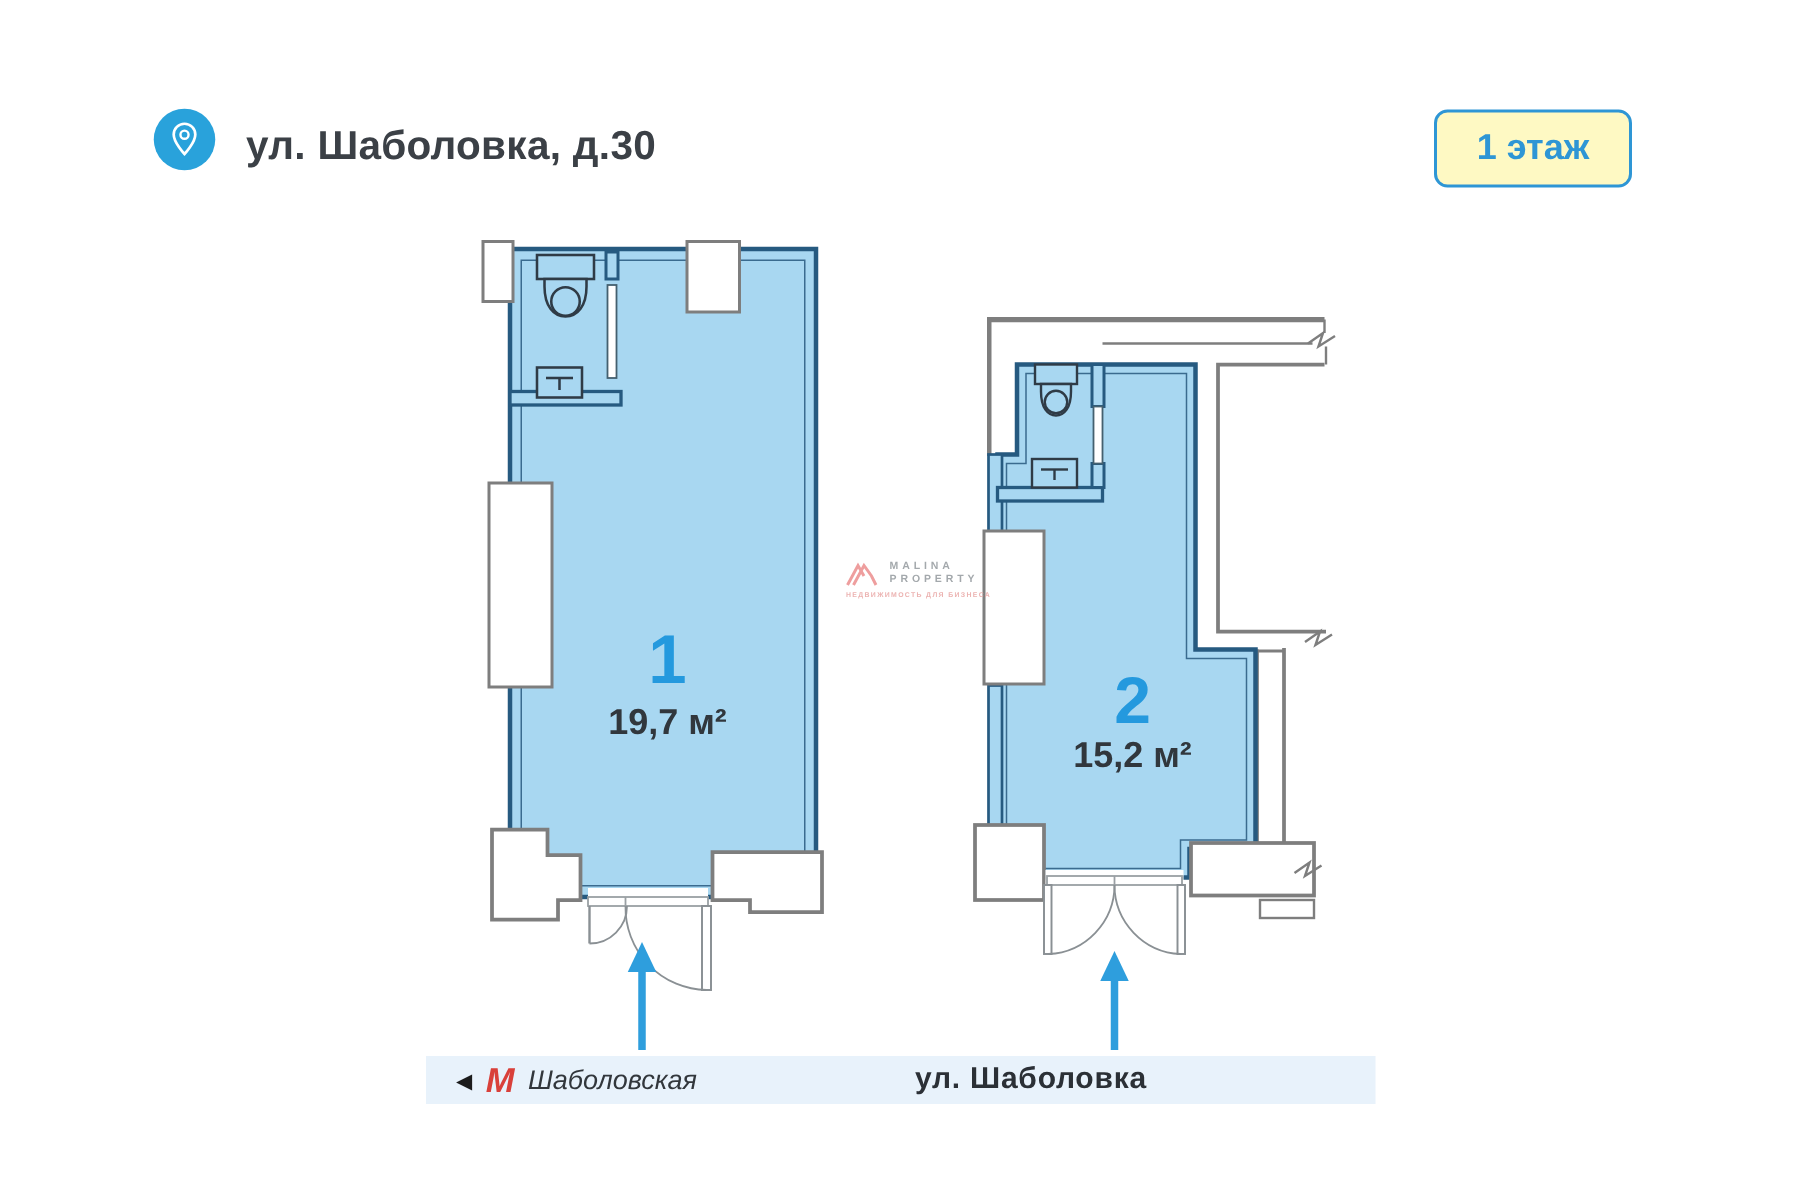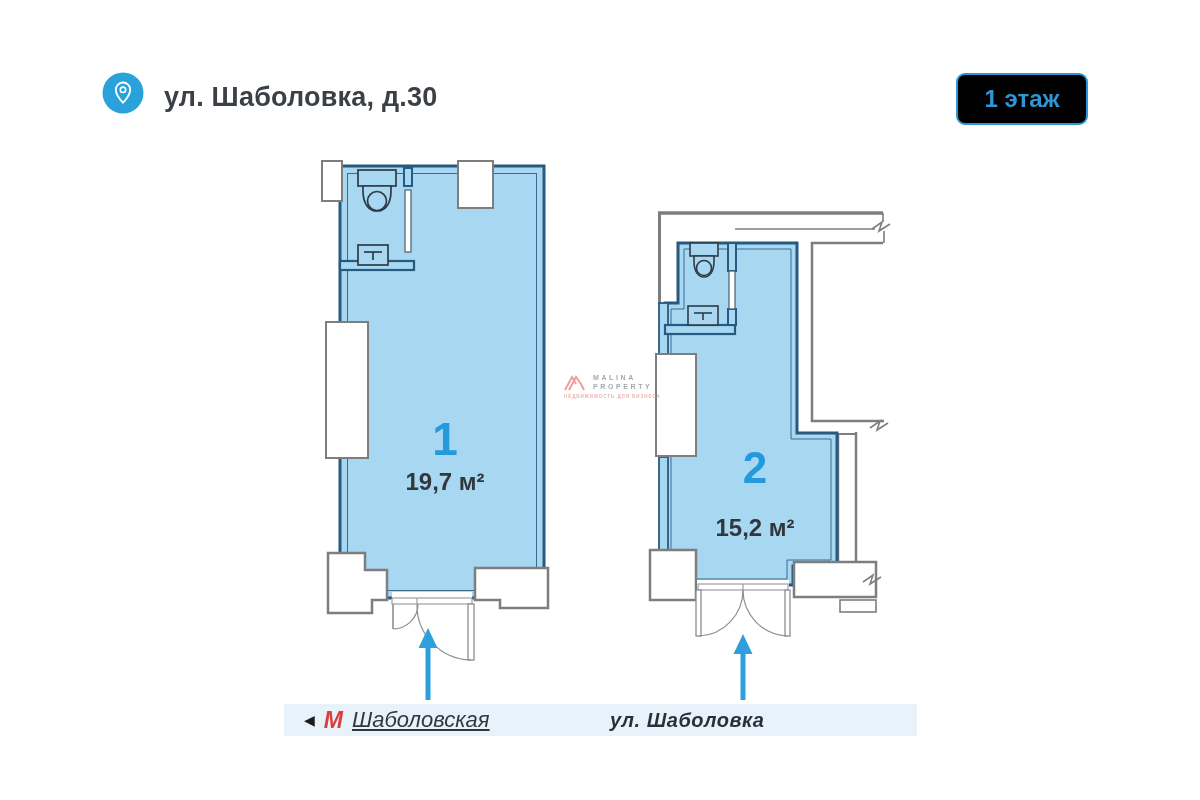--- a/index.html
+++ b/index.html
@@ -16,49 +16,49 @@
   .pin-badge { left:102px; top:72px; width:42px; height:42px; }
   .page-title {
     left:164px; top:82px;
     font-size:27px; font-weight:700; color:#3b4046; letter-spacing:0.2px;
   }
   .floor-badge {
     left:956px; top:73px; width:132px; height:52px;
     border:2.5px solid #2e96d5; border-radius:9px;
     display:flex; align-items:center; justify-content:center;
     font-size:24px; font-weight:bold; color:#2e96d5;
-    background:#000000; cursor:pointer;
+    background:#fef9c3; cursor:pointer;
   }
 
   
   .plan-svg { left:0; top:0; width:1200px; height:800px; }
 
   
   .unit-number { text-align:center; font-weight:bold; color:#2499de; line-height:1; }
   .unit1-number { left:415px; top:416px; width:60px; font-size:46px; }
   .unit2-number { left:725px; top:446px; width:60px; font-size:44px; }
   .unit-area { text-align:center; font-weight:bold; color:#31373d; line-height:1; }
   .unit1-area { left:382px; top:470px; width:126px; font-size:24px; }
-  .unit2-area { left:692px; top:516px; width:126px; font-size:24px;text-align:center; }
+  .unit2-area { left:692px; top:492px; width:126px; font-size:24px;text-align:center; }
 
   
   .street-bar {
     left:284px; top:704px; width:633px; height:32px;
     background:#e8f2fb;
   }
   .metro-group {
     position:absolute; left:20px; top:0; height:32px;
     display:flex; align-items:center; gap:9px;
   }
   .dir-arrow { font-size:14px; color:#1c1c1c; line-height:1; }
   .metro-m { font-size:23px; font-weight:bold; color:#d9403a; line-height:1; font-style:italic;}
-  .metro-station { font-size:22px; font-style:italic; color:#32373c;text-decoration:underline; }
+  .metro-station { font-size:18px; font-style:italic; color:#32373c; }
   .street-label {
     position:absolute; left:326px; top:50%; transform:translateY(-50%);
-    font-size:20px; font-style:italic; font-weight:600; color:#2b3036;
+    font-size:20px; font-weight:600; color:#2b3036;
     letter-spacing:0.5px;
   }
 
   
   .watermark { left:564px; top:373px; width:92px; opacity:0.85; }
   .wm-row { display:flex; align-items:center; gap:5px; }
   .wm-brand { display:flex; flex-direction:column; gap:2px; }
   .wm-line { font-size:7px; font-weight:bold; letter-spacing:2.6px; color:#949a9e; white-space:nowrap; }
   .wm-tagline { margin-top:3px; font-size:4.6px; letter-spacing:0.9px; color:#e9a6a4; white-space:nowrap; font-weight:bold; }
 </style>

